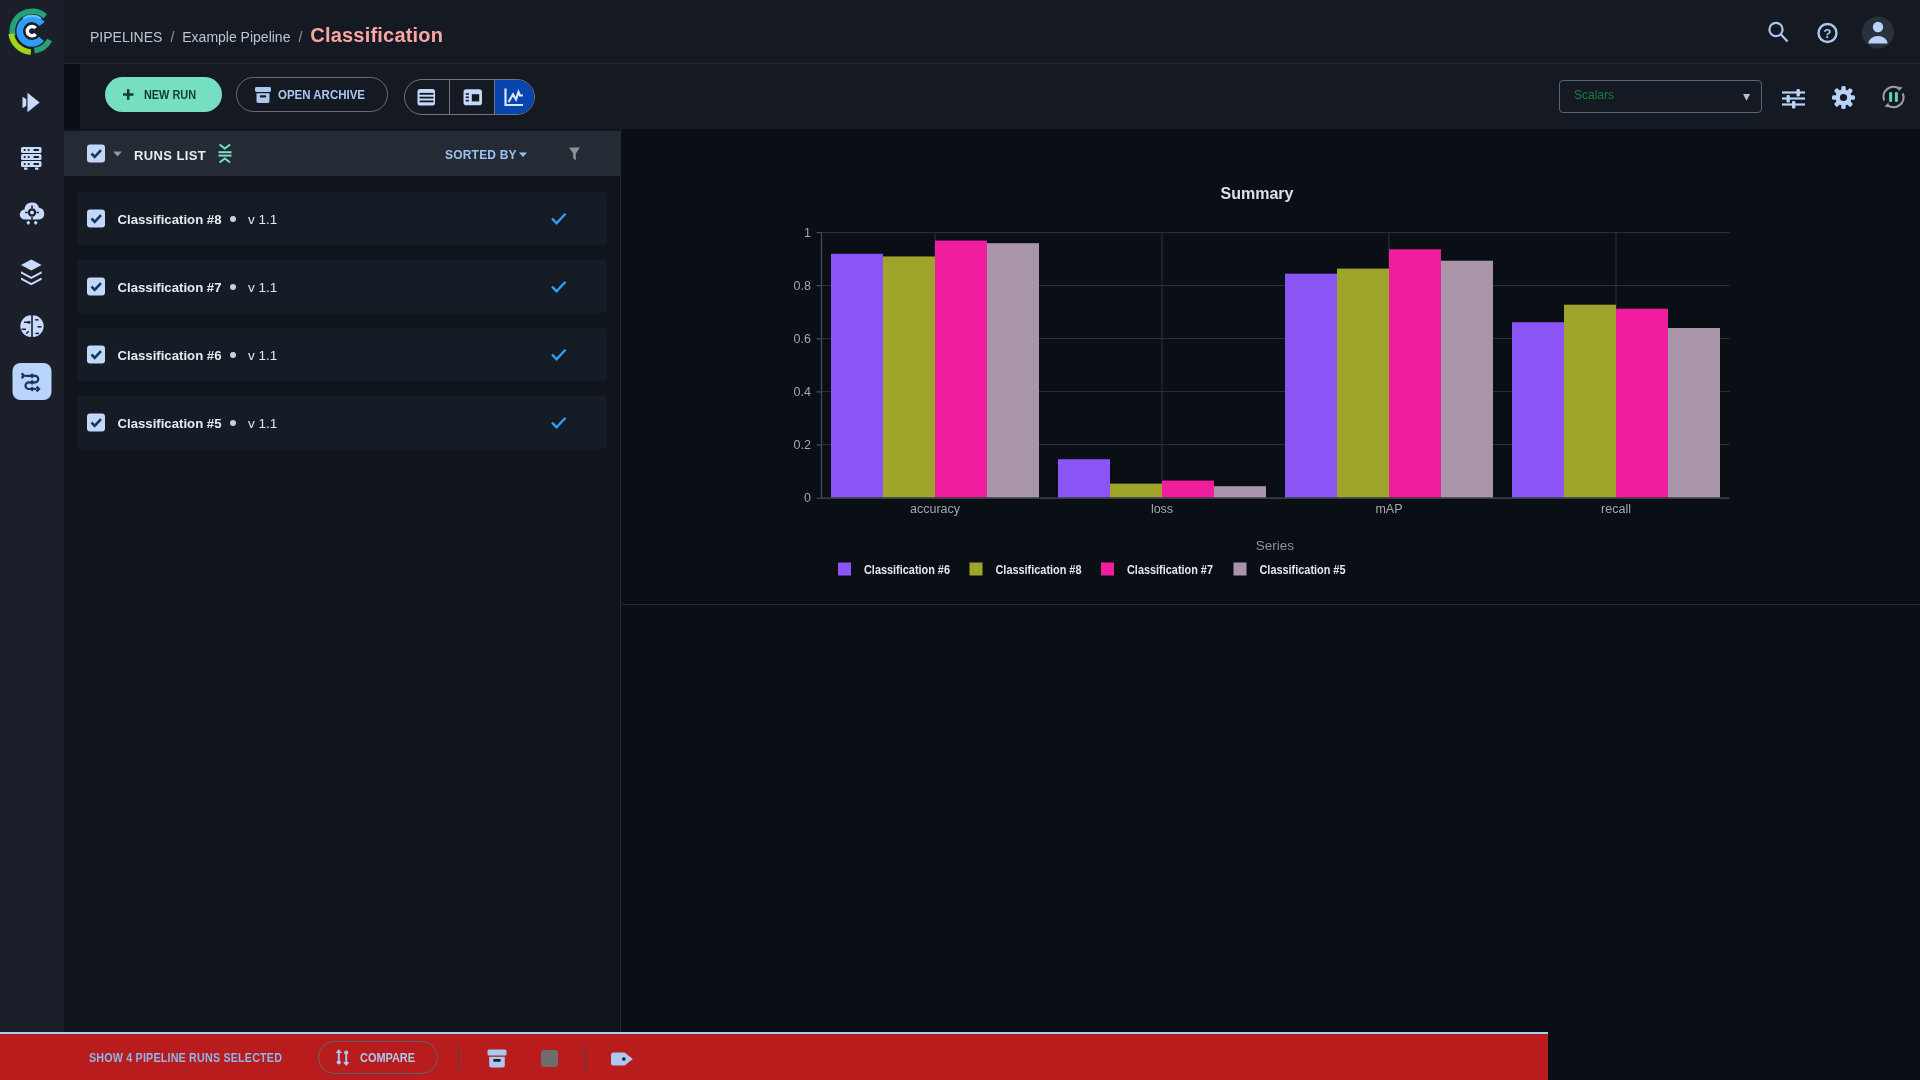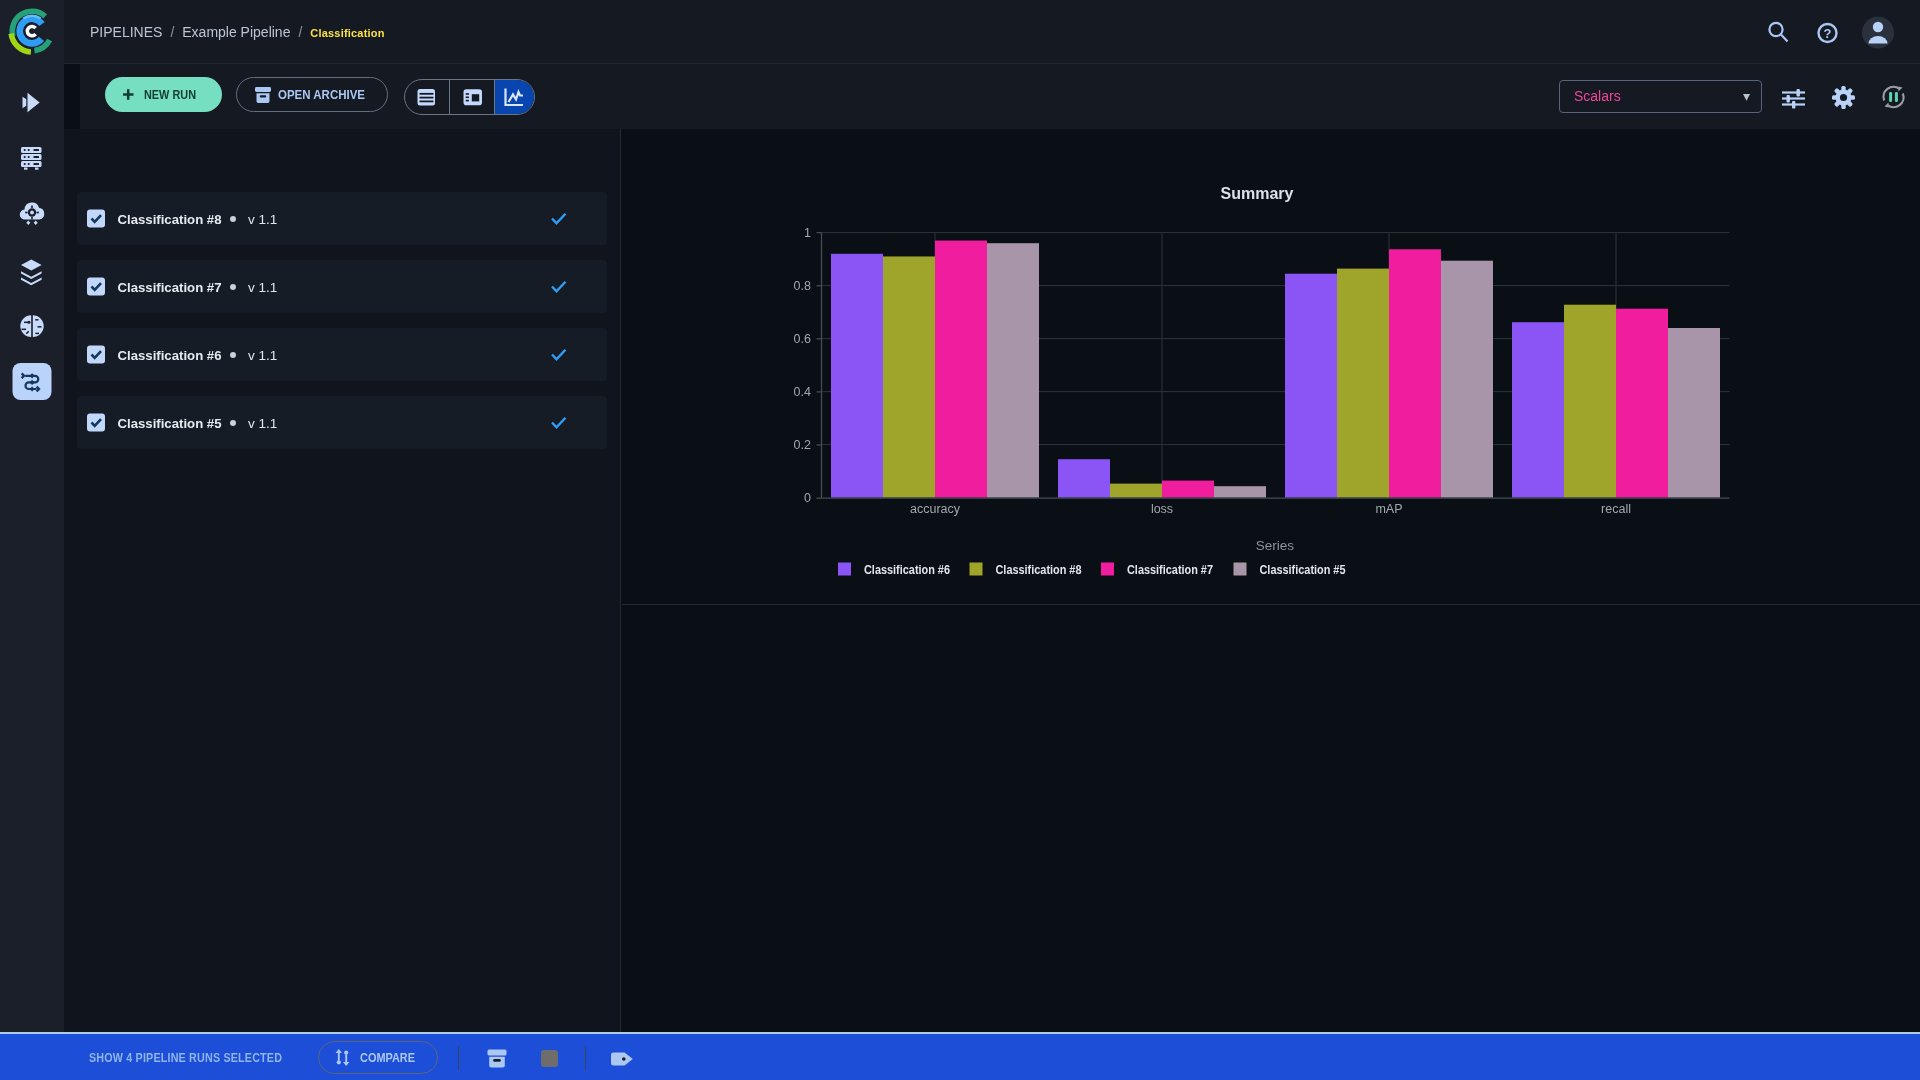--- a/index.html
+++ b/index.html
@@ -7,24 +7,24 @@
     font-family:"Liberation Sans", sans-serif; -webkit-font-smoothing:antialiased; }
   .abs { position:absolute; }
   .sidebar { left:0; top:0; width:64px; height:1032px; background:#1a1f29; }
   .header { left:64px; top:0; width:1856px; height:64px; background:#141922; border-bottom:1px solid #212731; }
   .toolbar { left:80px; top:64px; width:1856px; height:65px; background:#141922; }
   .leftpanel { left:64px; top:129px; width:556px; height:903px; background:#10151d; }
   .panelheader { left:0; top:2px; width:556px; height:45px; background:#252b35; }
   .content { left:620px; top:129px; width:1200px; height:903px; background:#0a0e15;
      border-left:1px solid #242b33; }
   .chartline { left:622px; top:604px; width:1298px; height:1px; background:#242b33; }
-  .footer { left:0; top:1032px; width:1920px; height:48px; background:#1d4ed8;
+  .footer { left:0; top:1032px; width:1548px; height:48px; background:#b91c1c;
      border-top:2.5px solid #a9cdf5; }
   .crumb { color:#bcc6d2; font-size:14px; letter-spacing:0; }
-  .crumb b { color:#fde047; font-weight:700; font-size:11px; letter-spacing:0.2px;text-align:right; }
+  .crumb b { color:#fca5a5; font-weight:700; font-size:20px; letter-spacing:0.2px;text-align:right; }
   .crumb .sep { color:#8b97a5; padding:0 8px; }
   .item { left:13px; width:530px; height:53px; background:#161c26; border-radius:4px; }
 </style>
 </head>
 <body>
 <div class="abs sidebar">
 <svg class="abs" style="left:0;top:0" width="64" height="410" viewBox="0 0 64 410" fill="none">
 
   <g fill="none">
     <path d="M 45.2 16.3 A 19.75 19.75 0 0 0 12.92 36.11" stroke="#26a077" stroke-width="5.6"></path>
@@ -168,21 +168,21 @@
       </g>
     </g>
 
     <g stroke="#d9e6fb" stroke-width="2.2" fill="none">
       <path d="M 101.5 9.5 V 26 H 119"></path>
       <path d="M 104.5 23 L 109 15.5 L 112 20.5 L 114.5 13 L 116 16.5 H 119"></path>
     </g>
   </svg>
 
   <div class="abs" style="left:1479px; top:16px; width:203px; height:33px; border:1px solid #59647a; border-radius:4px;">
-    <span style="position:absolute; left:14px; top:7px; color:#ec4899; font-size:14px;">Scalars</span>
+    <span style="position:absolute; left:14px; top:7px; color:#15803d; font-size:12px;">Scalars</span>
     <span style="position:absolute; right:11px; top:6.5px; color:#b8c2ce; font-size:14px;">▾</span>
   </div>
 
   <svg class="abs" style="left:1626px; top:0px;" width="230" height="65" viewBox="0 0 230 65">
 
     <g stroke="#b9d2f8" stroke-width="2.2">
       <line x1="76" y1="28.5" x2="99" y2="28.5"></line>
       <line x1="76" y1="34.5" x2="99" y2="34.5"></line>
       <line x1="76" y1="40.5" x2="99" y2="40.5"></line>
     </g>
@@ -215,20 +215,38 @@
         <path d="M -5 10.5 l -4 -1 l 4 -4 Z"></path>
       </g>
       <g fill="#5fd3b3">
         <rect x="-4.4" y="-5" width="3" height="10" rx="1.2"></rect>
         <rect x="1.4" y="-5" width="3" height="10" rx="1.2"></rect>
       </g>
     </g>
   </svg>
 </div>
 <div class="abs leftpanel">
+  <div class="abs panelheader">
+    <svg class="abs" style="left:0;top:0" width="556" height="45" viewBox="0 0 556 45">
+      <rect x="23" y="13.5" width="18" height="18" rx="3" fill="#c2d8fb"></rect>
+      <path d="M 27.5 22.5 l 3.2 3.4 l 6.3 -6.8" stroke="#14375c" stroke-width="2.6" fill="none"></path>
+      <path d="M 49 20.5 l 4.5 5 l 4.5 -5 Z" fill="#8e98a4"></path>
+      <text x="70" y="28.5" fill="#e9edf2" font-size="13px" font-weight="700" letter-spacing="0.4" font-family="Liberation Sans">RUNS LIST</text>
+
+      <g stroke="#7adec4" stroke-width="2" fill="none">
+        <path d="M 155.5 13.5 l 5.3 4 l 5.3 -4"></path>
+        <path d="M 155.5 31.5 l 5.3 -4 l 5.3 4"></path>
+        <line x1="154.5" y1="21.2" x2="167.5" y2="21.2"></line>
+        <line x1="154.5" y1="24.6" x2="167.5" y2="24.6"></line>
+      </g>
+      <text x="381" y="27.5" fill="#9fc1ef" font-size="12px" font-weight="700" letter-spacing="0.2" font-family="Liberation Sans">SORTED BY</text>
+      <path d="M 455 21.5 l 4 4.4 l 4 -4.4 Z" fill="#9fc1ef"></path>
+      <path d="M 505 16.5 h 11 l -4.2 6 v 6.8 l -2.6 -1.8 v -5 Z" fill="#8d9096"></path>
+    </svg>
+  </div>
   <div class="abs item" style="top:62.5px">
     <svg class="abs" style="left:0;top:0" width="530" height="53" viewBox="0 0 530 53">
       <rect x="10" y="17.5" width="18" height="18" rx="3" fill="#c2d8fb"></rect>
       <path d="M 14.5 26.5 l 3.2 3.4 l 6.3 -6.8" stroke="#14375c" stroke-width="2.6" fill="none"></path>
       <text x="40.5" y="31.5" fill="#e6ebf1" font-size="13.5px" font-weight="700" font-family="Liberation Sans" textLength="104" lengthAdjust="spacingAndGlyphs">Classification #8</text>
       <circle cx="156" cy="27" r="3" fill="#c8d0d9"></circle>
       <text x="171" y="31.5" fill="#dfe5ec" font-size="13.5px" font-family="Liberation Sans">v 1.1</text>
       <path d="M 475 26.5 l 4.5 4.8 l 9 -9.6" stroke="#2e9df6" stroke-width="2.4" fill="none"></path>
     </svg>
   </div>

